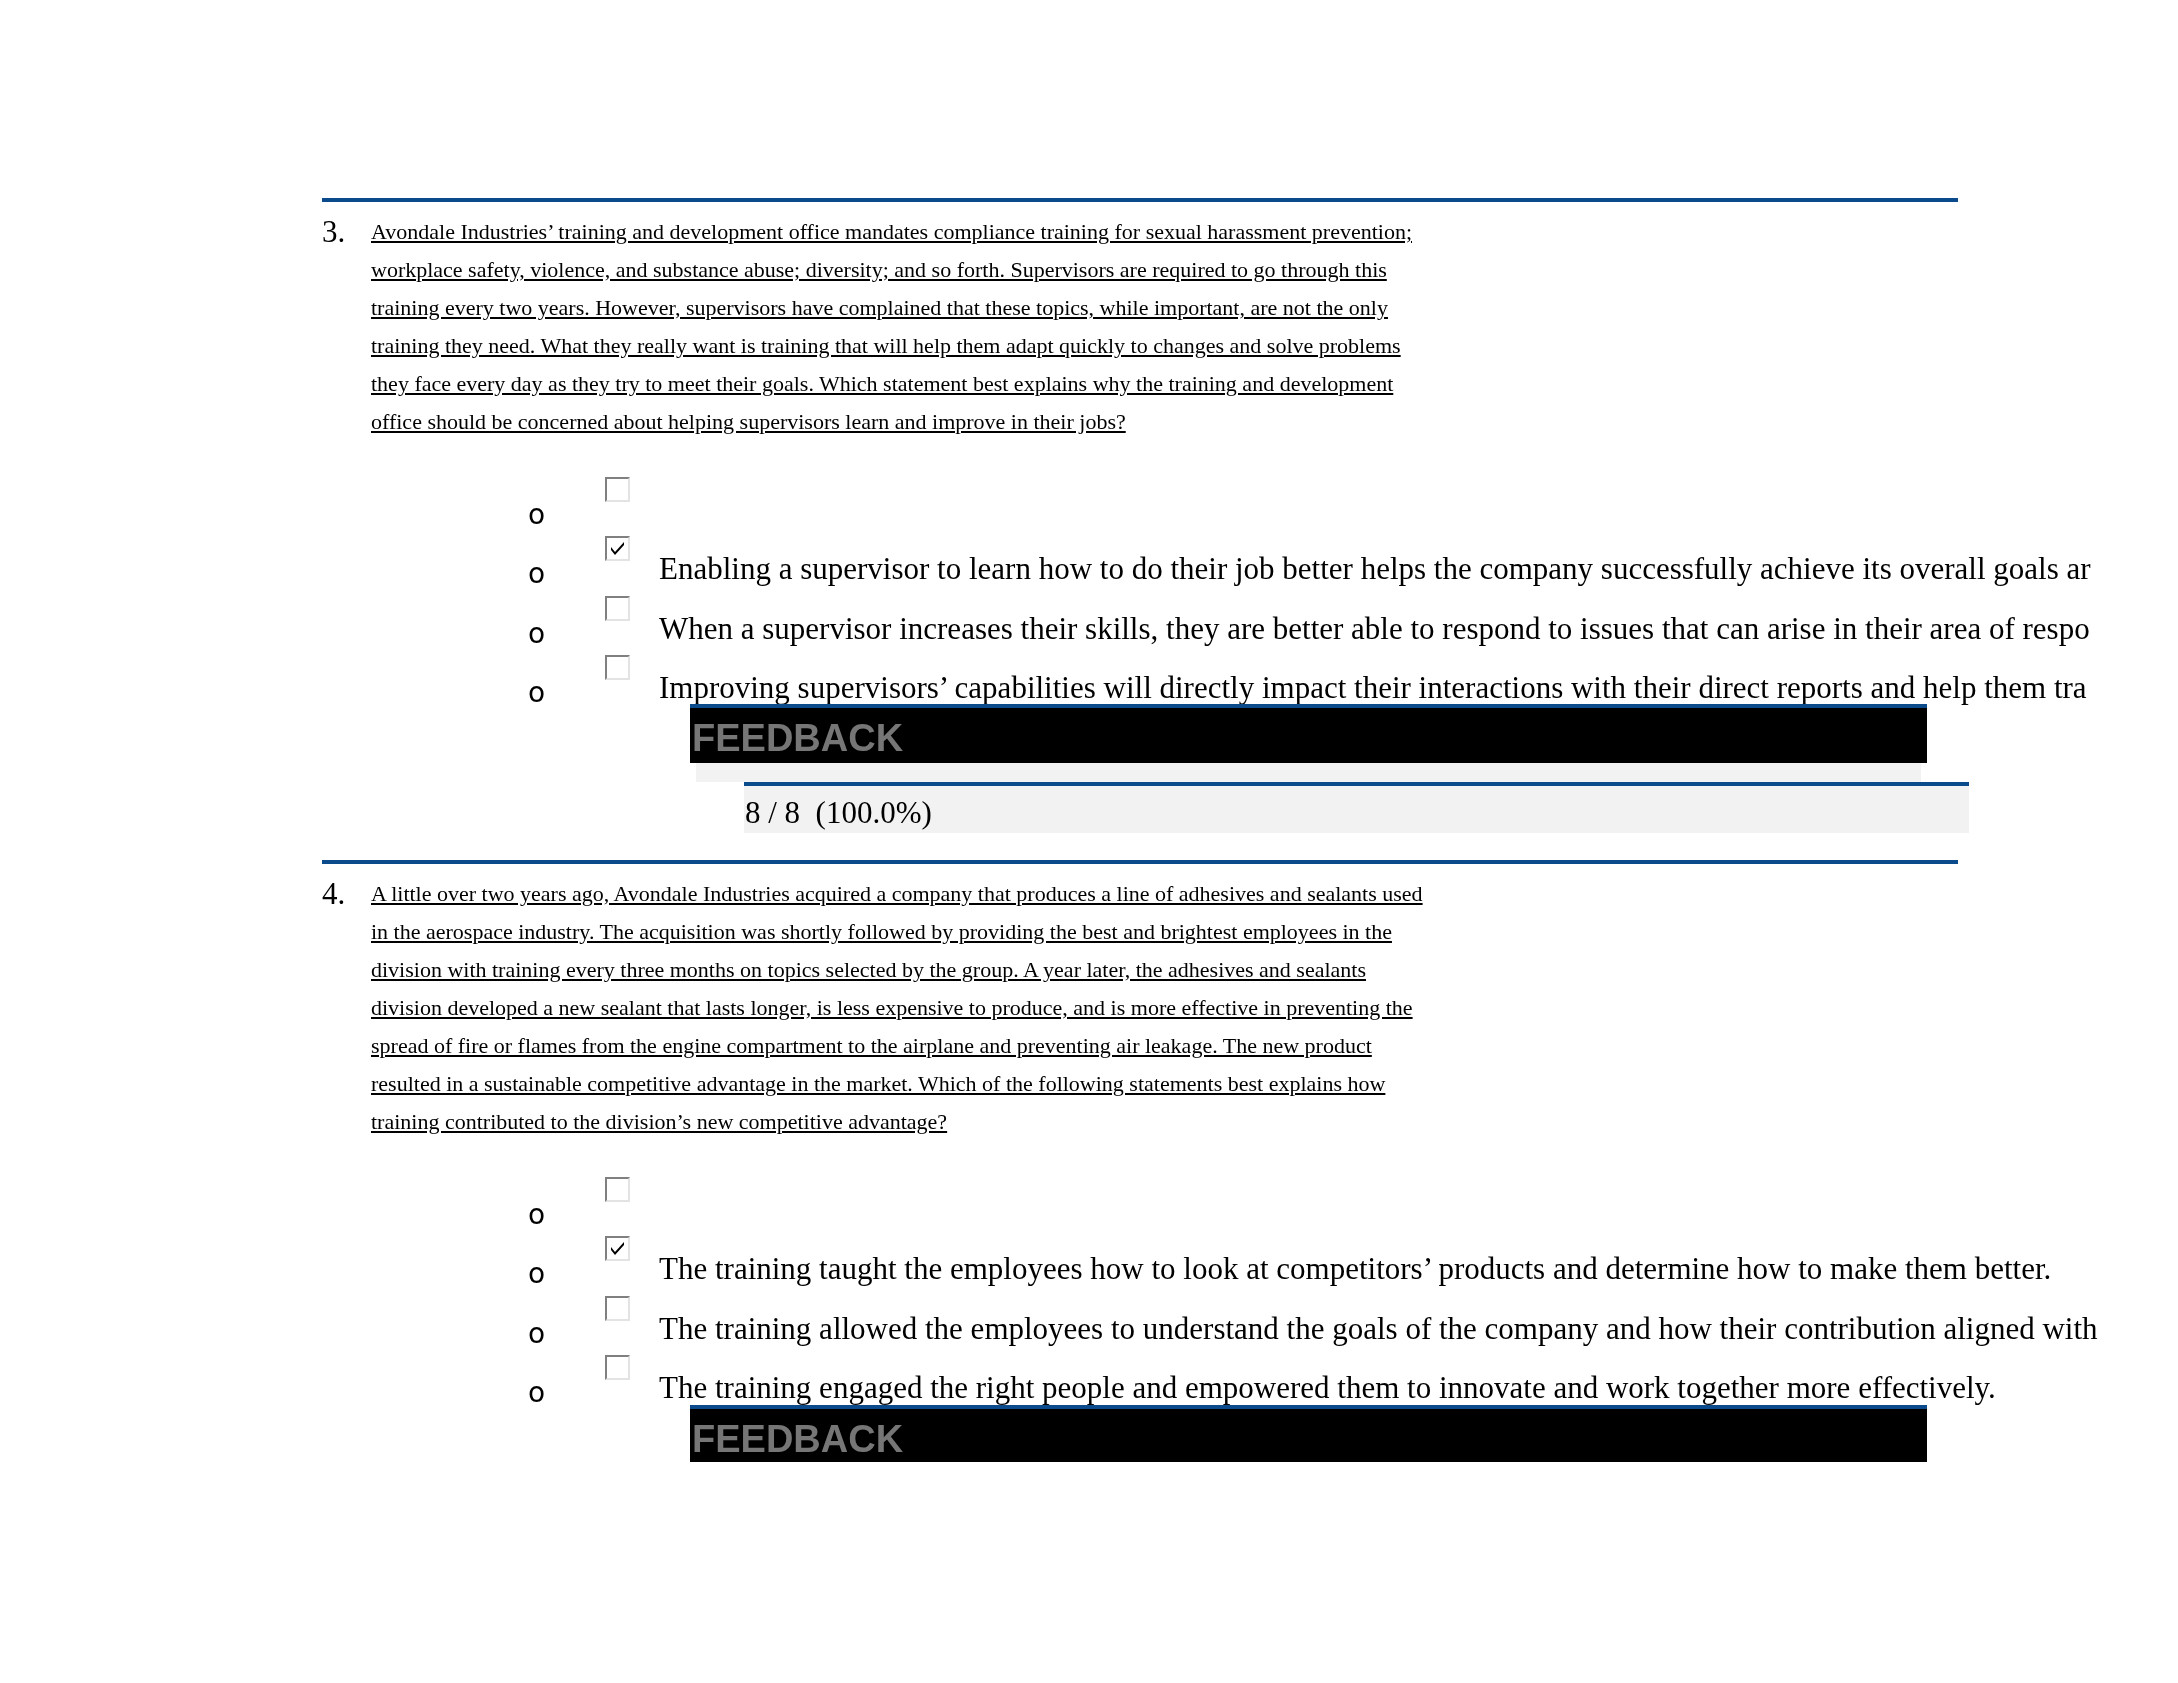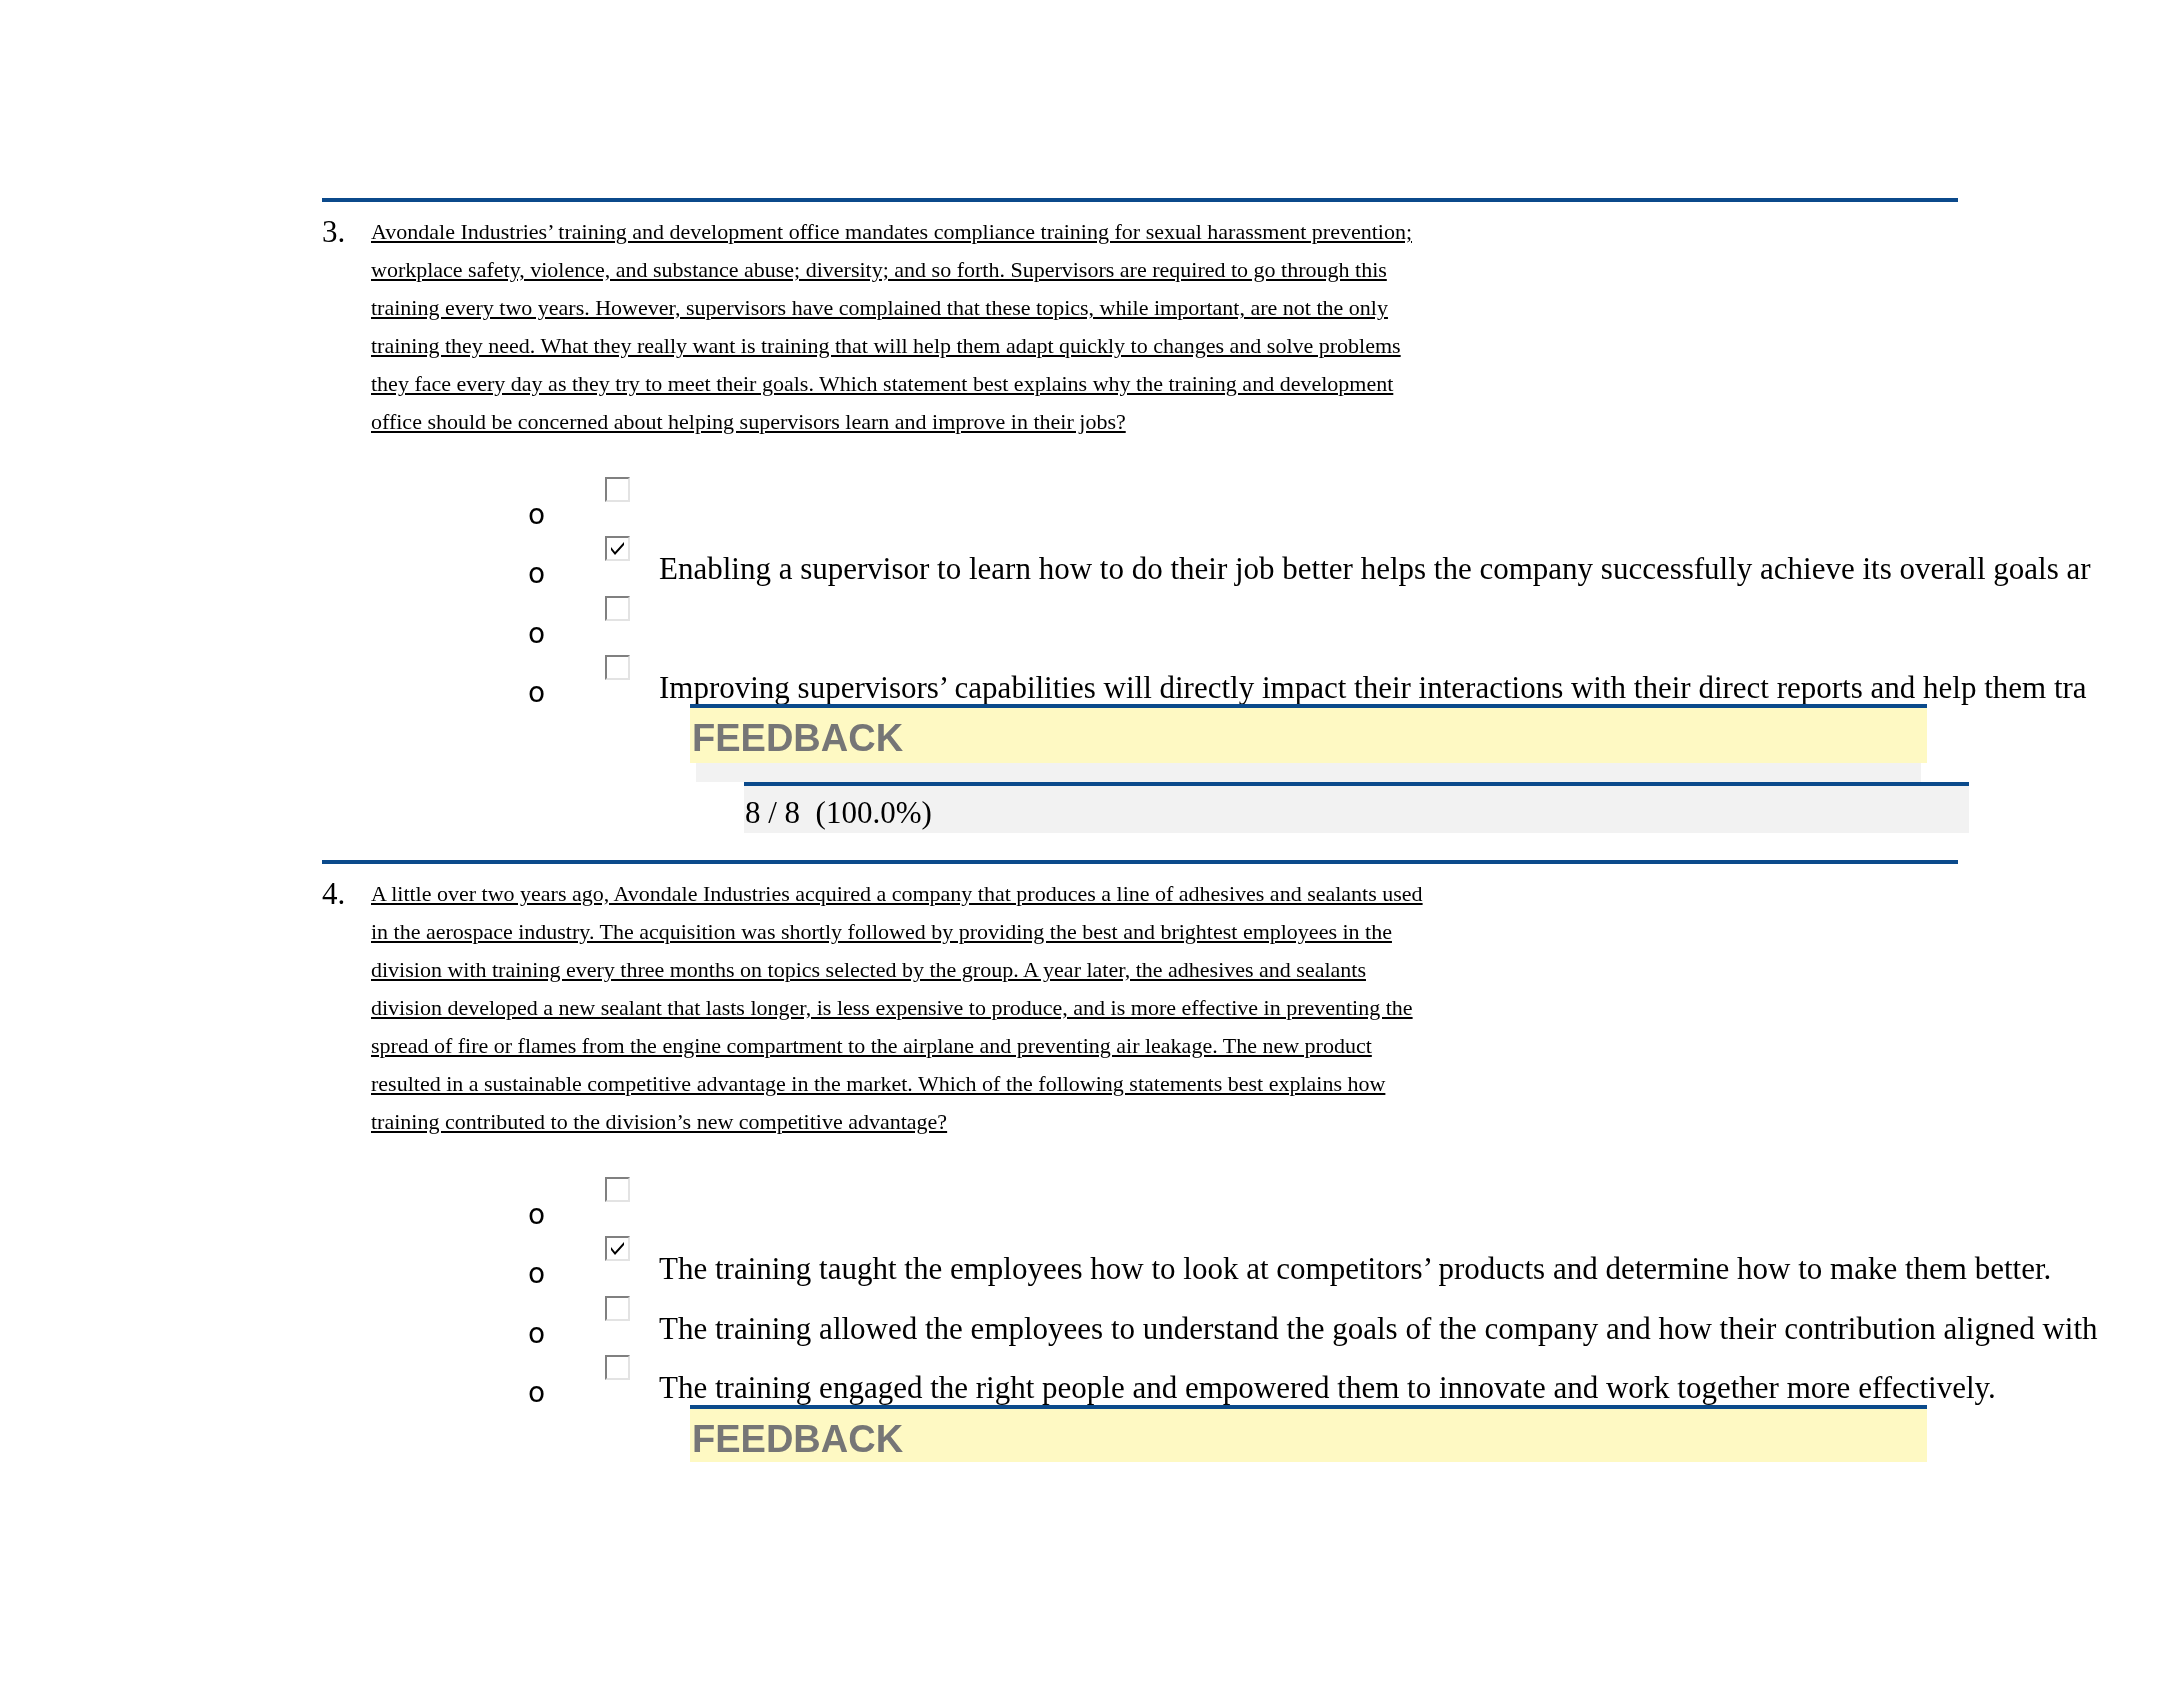--- a/index.html
+++ b/index.html
@@ -79,21 +79,21 @@
       left: 659px;
       top: 4px;
       font-size: 31px;
       line-height: 38px;
       white-space: nowrap;
     }
     .feedback-header {
       position: absolute;
       left: 690px;
       width: 1237px;
-      background: #fef9c3;
+      background: #000000;
       border-top: 4px solid #0b4a8b;
       box-sizing: border-box;
     }
     .feedback-label {
       position: absolute;
       left: 2px;
       top: 8px;
       font-family: "Liberation Sans", sans-serif;
       font-weight: bold;
       font-size: 38px;
@@ -146,20 +146,21 @@
     <span class="checkbox">
       <svg width="19" height="19" viewBox="0 0 19 19">
         <path d="M3 8 L7 13 L16 3 L16 6 L7 16 L3 11 Z" fill="#000"></path>
       </svg>
     </span>
     <span class="answer-text">Enabling a supervisor to learn how to do their job better helps the company successfully achieve its overall goals ar</span>
   </div>
   <div class="answer-row" style="top:606px;">
     <span class="bullet">o</span>
     <span class="checkbox"></span>
+    <span class="answer-text">When a supervisor increases their skills, they are better able to respond to issues that can arise in their area of respo</span>
   </div>
   <div class="answer-row" style="top:665px;">
     <span class="bullet">o</span>
     <span class="checkbox"></span>
     <span class="answer-text">Improving supervisors’ capabilities will directly impact their interactions with their direct reports and help them tra</span>
   </div>
 </div>
 
 <div class="feedback-header" style="top:704px; height:59px;">
   <span class="feedback-label">FEEDBACK</span>

